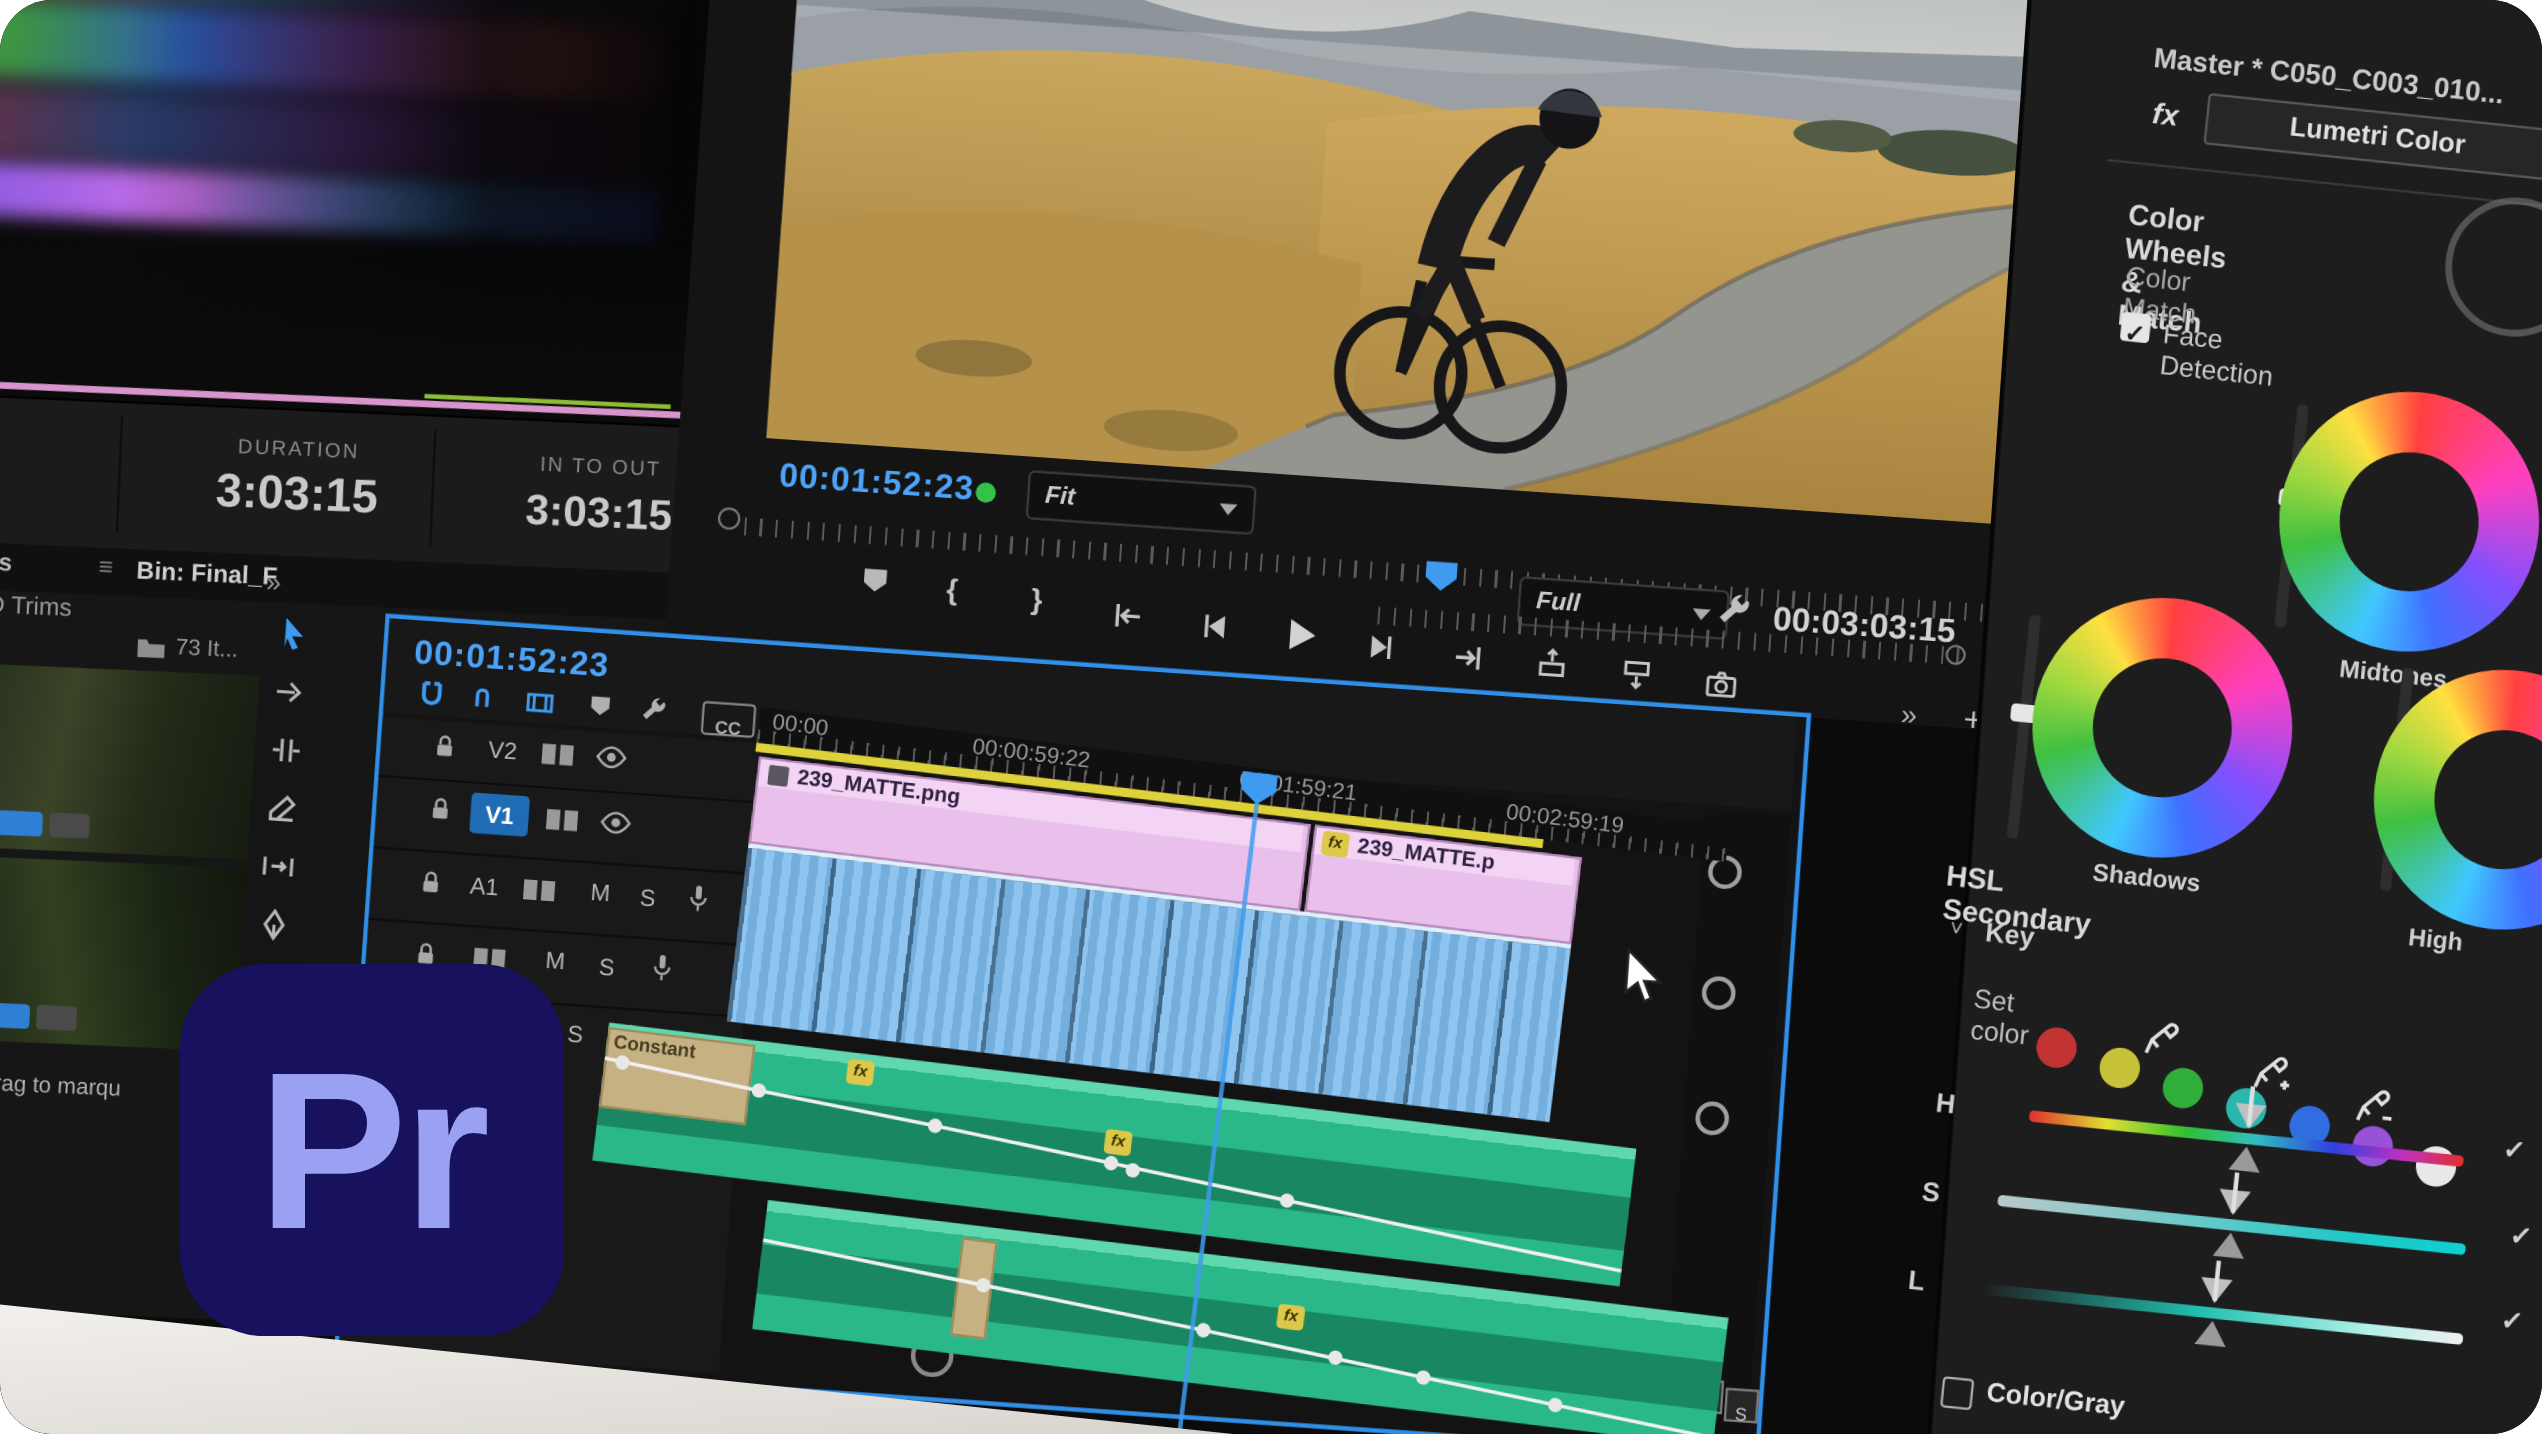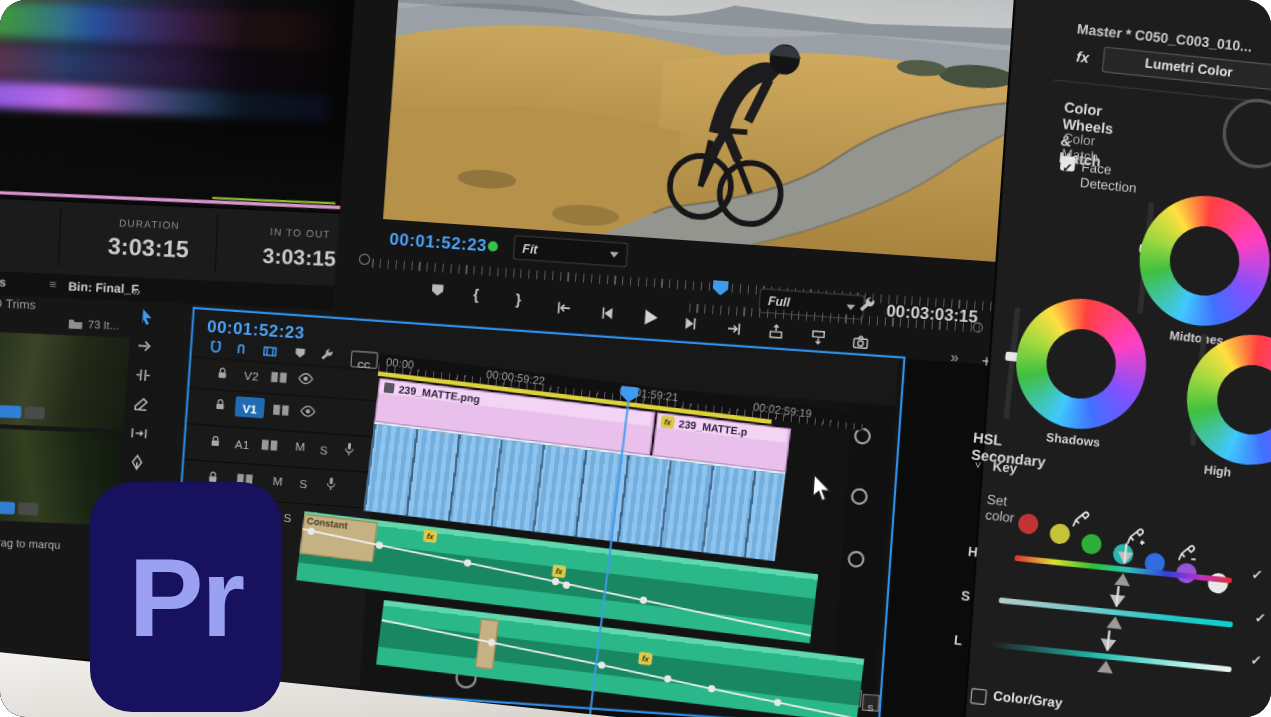--- a/index.html
+++ b/index.html
@@ -32,21 +32,21 @@
   .dot{border-radius:50%;width:18px;height:18px;}
   .fxb{background:#dcc84a;border-radius:2px;width:12px;height:11px;color:#3a3000;
        font-size:7px;font-style:italic;font-weight:bold;text-align:center;line-height:11px;}
   .trk-sep{height:1px;background:#0c0c0c;}
   .check{color:#cfcfcf;font-size:12px;font-weight:bold;}
   svg{display:block;}
   .icon16{width:16px;height:16px;}
   #laptop{position:absolute;left:-40px;top:648px;width:700px;height:200px;
           transform:rotate(6deg);transform-origin:0 0;
           background:linear-gradient(170deg,#f4f2ee 0%,#dedbd6 30%,#b6b2ac 60%,#8d8984 100%);}
-  #logo{position:absolute;left:90px;top:482px;width:192px;height:230px;border-radius:42px;
+  #logo{position:absolute;left:90px;top:482px;width:192px;height:186px;border-radius:42px;
         background:#17115e;display:flex;align-items:center;justify-content:center;}
   #logo span{color:#9ba1f2;font-size:112px;font-weight:bold;letter-spacing:-2px;}
 </style>
 </head>
 <body>
 
 <div id="frame">
 <div id="screen">
 
   <div class="a" style="left:-140px;top:-140px;width:1640px;height:1060px;background:#0b0b0b;"></div>

